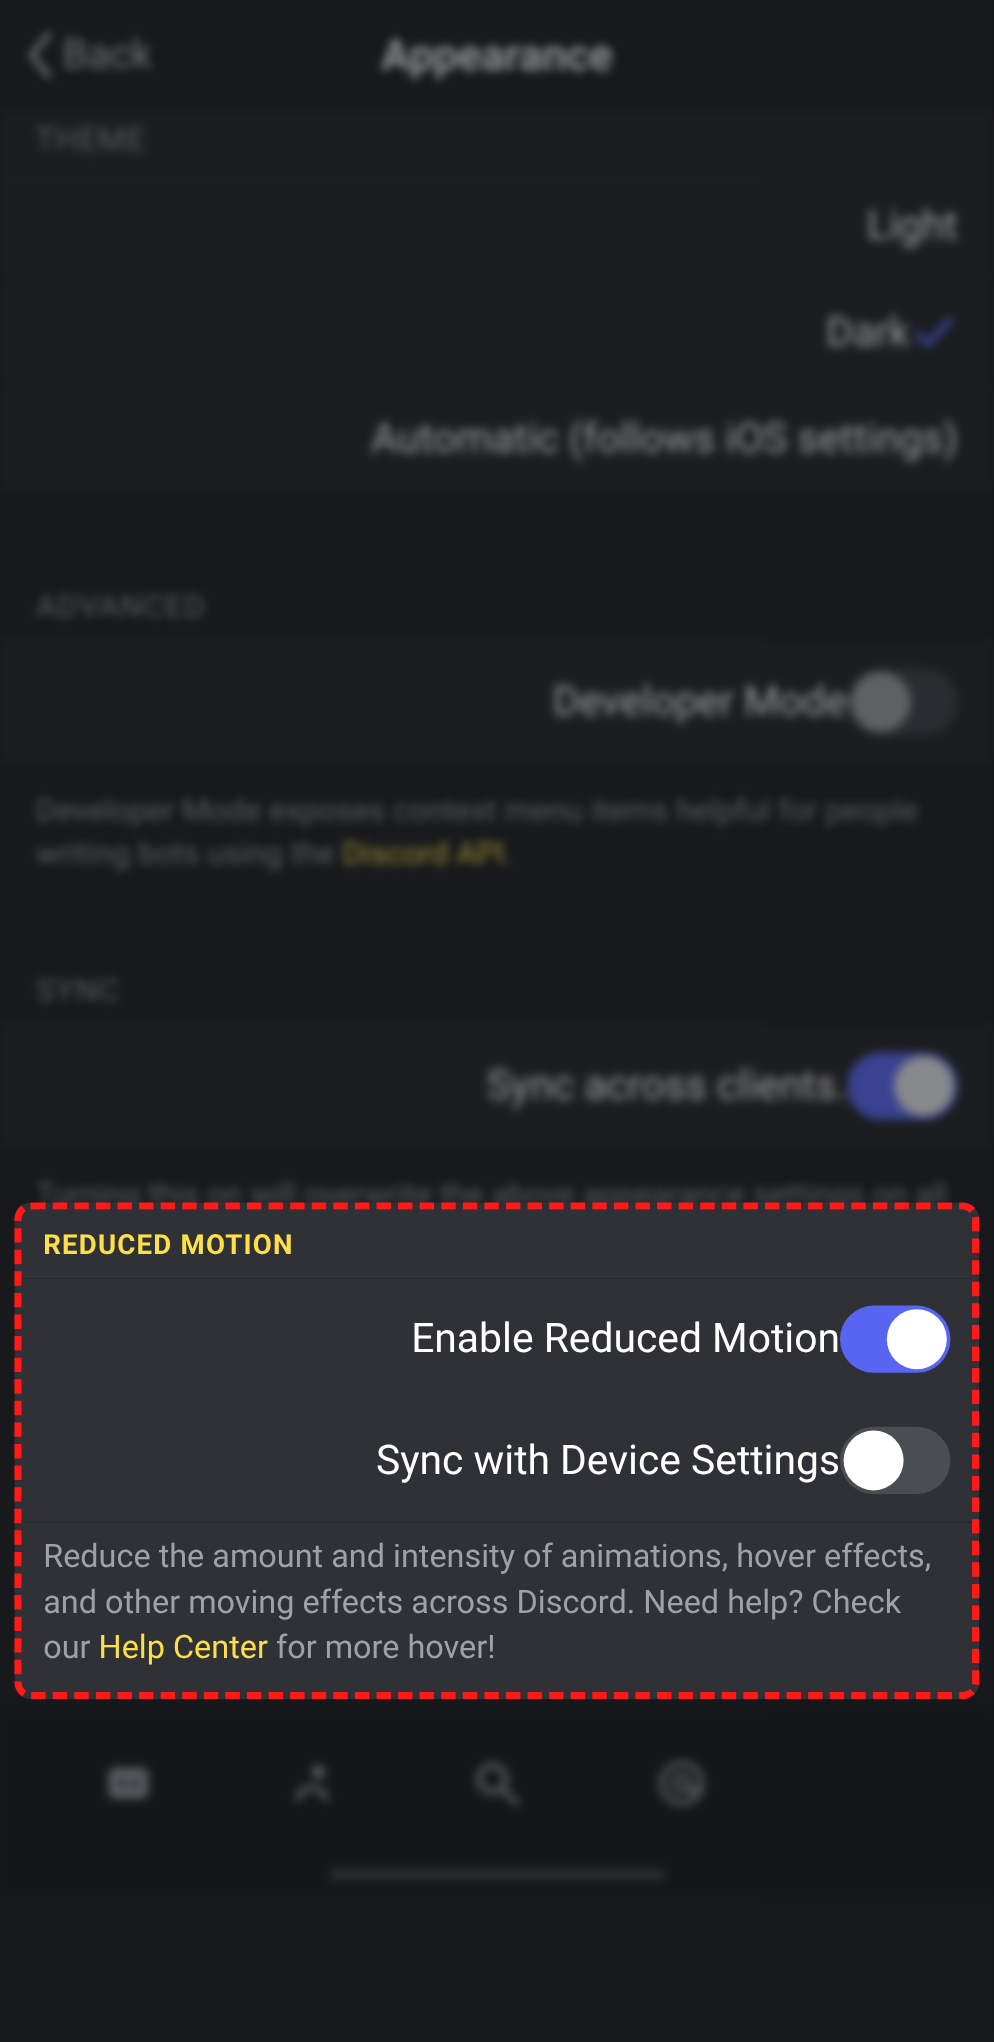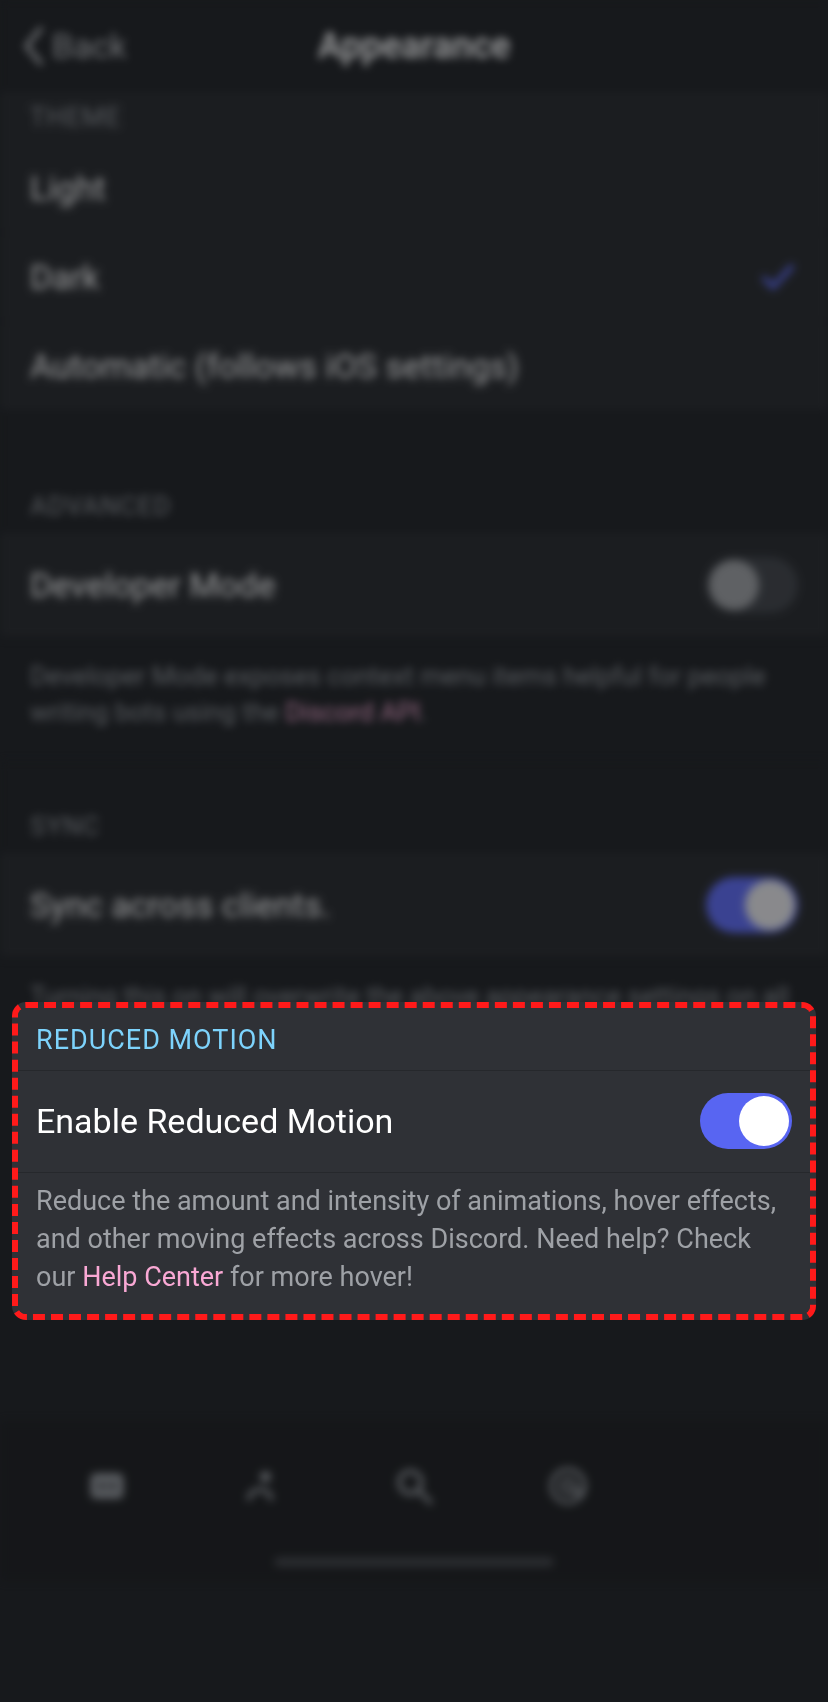--- a/index.html
+++ b/index.html
@@ -52,35 +52,35 @@
     background: #202225;
   }
   .section-header.dim { background: #17191c; }
   .row {
     background: #202225;
     padding: 24px 30px;
     font-size: 34px;
     color: #fff;
     display: flex;
     align-items: center;
-    justify-content: space-between;
+    justify-content: flex-end;
     border-bottom: 1px solid #131417;
   }
   .row:last-of-type { border-bottom: none; }
   .check {
     width: 40px; height: 40px;
     color: #5865f2;
   }
   .desc {
     font-size: 26px;
     color: #8e9297;
     padding: 20px 30px 30px 30px;
     line-height: 1.4;
   }
-  .desc a { color: #f9a8d4; text-decoration: none; }
+  .desc a { color: #fde047; text-decoration: none; }
   .spacer { height: 70px; background: #17191c; }
   .spacer-small { height: 40px; background: #17191c; }
   
   .toggle {
     width: 92px; height: 56px;
     border-radius: 28px;
     position: relative;
     flex-shrink: 0;
   }
   .toggle .knob {
@@ -100,24 +100,24 @@
     left: 12px; right: 12px;
     top: 1002px;
     border: 6px dashed #ff1a1a;
     border-radius: 14px;
     background: #2f3136;
     box-sizing: border-box;
     overflow: hidden;
   }
   .highlight-box .section-header {
     background: #2f3136;
-    color: #7dd3fc;
+    color: #fde047;
     padding: 16px 18px 14px 18px;
-    font-size: 27px;
-    font-weight: 400;
+    font-size: 23px;
+    font-weight: 700;
     border-bottom: 1px solid #26282c;
   }
   .highlight-box .row {
     background: #2f3136;
     padding: 22px 18px;
     font-size: 34px;
     border-bottom: 1px solid transparent;
   }
   .highlight-box .row + .row { border-top: none; }
   .highlight-box .desc {
@@ -236,16 +236,22 @@
 </div>
 
 <div class="highlight-box">
   <div class="section-header">REDUCED MOTION</div>
   <div class="row">
     <span>Enable Reduced Motion</span>
     <div class="toggle on">
         <div class="knob"></div>
       </div>
   </div>
+  <div class="row">
+    <span>Sync with Device Settings</span>
+    <div class="toggle off">
+        <div class="knob"></div>
+      </div>
+  </div>
   <div class="desc">
     <span>Reduce the amount and intensity of animations, hover effects, and other moving effects across Discord. Need help? Check our </span><a>Help Center</a><span> for more hover!</span>
   </div>
 </div>
 
 </body></html>

